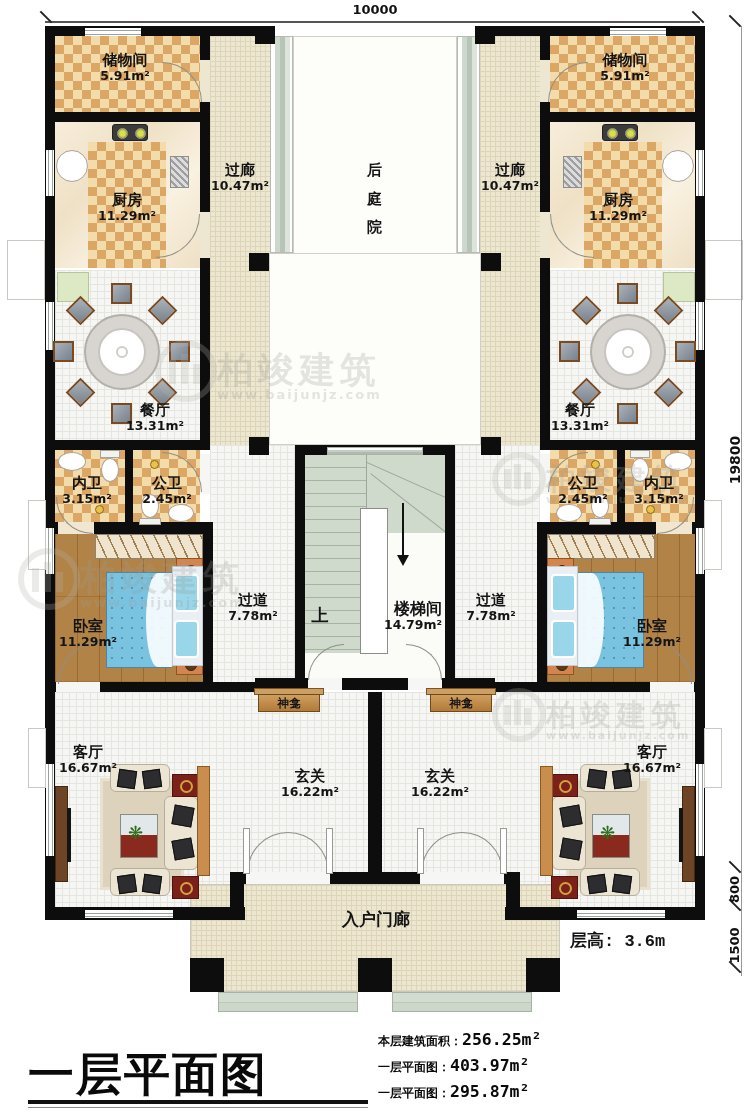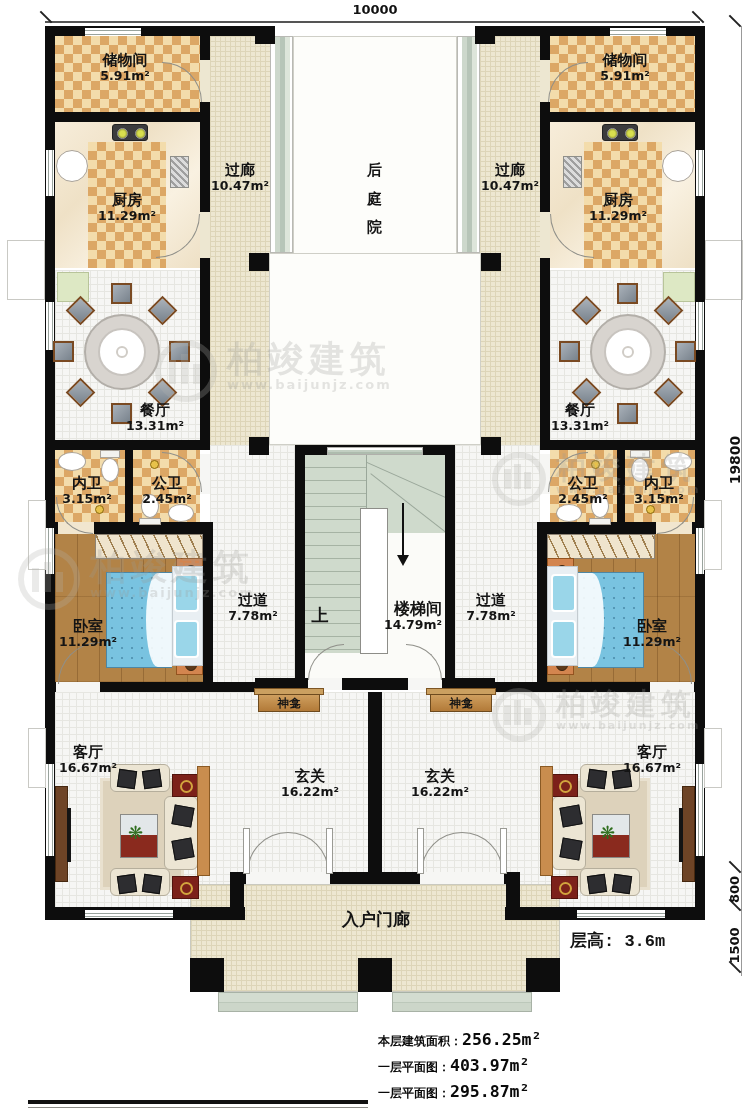--- a/index.html
+++ b/index.html
@@ -43,21 +43,21 @@
   .cush{position:absolute;background:#2d2d30;border:1px solid #111;}
   .redtbl{position:absolute;background:#7c211a;border:1px solid #51130d;box-sizing:border-box;}
   .goldring{position:absolute;border-radius:50%;border:2.5px solid #d2a43e;box-sizing:border-box;}
   .sink{position:absolute;background:#fff;border:1.5px solid #a9a298;border-radius:50%;box-sizing:border-box;}
   .toilet-bowl{position:absolute;background:#fff;border:1.5px solid #a9a298;border-radius:50%;box-sizing:border-box;}
   .toilet-tank{position:absolute;background:#f2f2ef;border:1px solid #a9a298;box-sizing:border-box;}
   .golddot{position:absolute;border-radius:50%;background:#e8c24a;border:1.5px solid #8a6a10;box-sizing:border-box;}
   .shrine-lip{position:absolute;background:#cba060;border:1px solid #7d5524;box-sizing:border-box;}
   .shrine-body{position:absolute;background:linear-gradient(#cf9f5f,#b27a38);border:1px solid #6d4a1e;box-sizing:border-box;
      display:flex;align-items:center;justify-content:center;font-size:11.5px;font-weight:700;color:#161616;}
-  .wm{position:absolute;opacity:.26;display:flex;align-items:flex-start;gap:10px;color:#9b9b97;pointer-events:none;}
+  .wm{position:absolute;opacity:.26;display:flex;align-items:flex-end;color:#9b9b97;pointer-events:none;}
   .wm-logo{width:50px;height:50px;border:6px solid #b2b2ae;border-radius:50%;position:relative;flex:0 0 auto;}
   .wm-bar{position:absolute;background:#b2b2ae;width:7px;}
   .wm-txt{display:flex;flex-direction:column;line-height:1.05;}
   .wm-brand{font-size:36px;font-weight:700;letter-spacing:5px;white-space:nowrap;}
   .wm-url{font-size:13px;font-weight:700;letter-spacing:2px;white-space:nowrap;}
   .dimline{position:absolute;background:#555;}
   .tick{position:absolute;width:16px;height:2px;background:#222;transform:rotate(45deg);}
   .dimtext{position:absolute;font-size:13px;font-weight:700;color:#111;text-align:center;}
   .vtext{transform:rotate(-90deg);transform-origin:center center;white-space:nowrap;}
   .steps{position:absolute;background:linear-gradient(180deg,#d3dcd0 0 9px,#bcc8ba 9px 10px,#ccd6c9 10px 19px,#b4c1b2 19px 20px);
@@ -521,20 +521,21 @@
   <div class="tick" style="left:727px;top:20px;"></div>
   <div class="tick" style="left:727px;top:866px;"></div>
   <div class="tick" style="left:727px;top:904px;"></div>
   <div class="tick" style="left:727px;top:966px;"></div>
   <div class="dimtext vtext" style="left:700px;top:452px;width:70px;font-size:14px;">19800</div>
   <div class="dimtext vtext" style="left:706px;top:882px;width:56px;">800</div>
   <div class="dimtext vtext" style="left:706px;top:938px;width:56px;">1500</div>
 
   <div class="rlabel" style="left:570px;top:932px;width:130px;font-size:17px;text-align:left;font-family:Liberation Mono, monospace;">层高: 3.6m</div>
 
+  <div class="title-cn" style="left:28px;top:1044px;font-size:46px;">一层平面图</div>
   <div class="abs" style="left:28px;top:1100px;width:340px;height:0;border-top:4px solid #111;"></div>
   <div class="abs" style="left:28px;top:1107px;width:340px;height:0;border-top:1px solid #8a8a86;"></div>
 
   <div class="abs" style="left:378px;top:1030px;width:330px;display:flex;flex-direction:column;gap:6px;">
     <div class="stat-row">
       <span class="stat-label">本层建筑面积：</span>
       <span class="stat-value">256.25m²</span>
     </div>
     <div class="stat-row">
       <span class="stat-label">一层平面图：</span>

